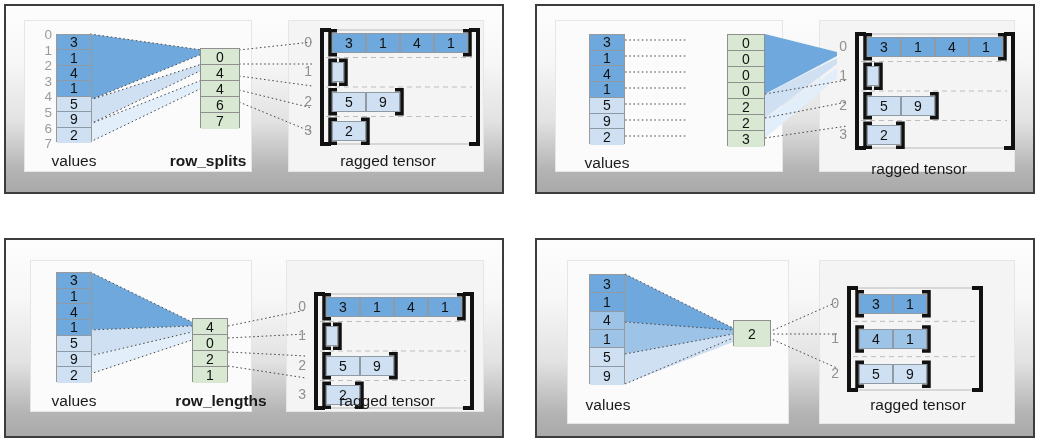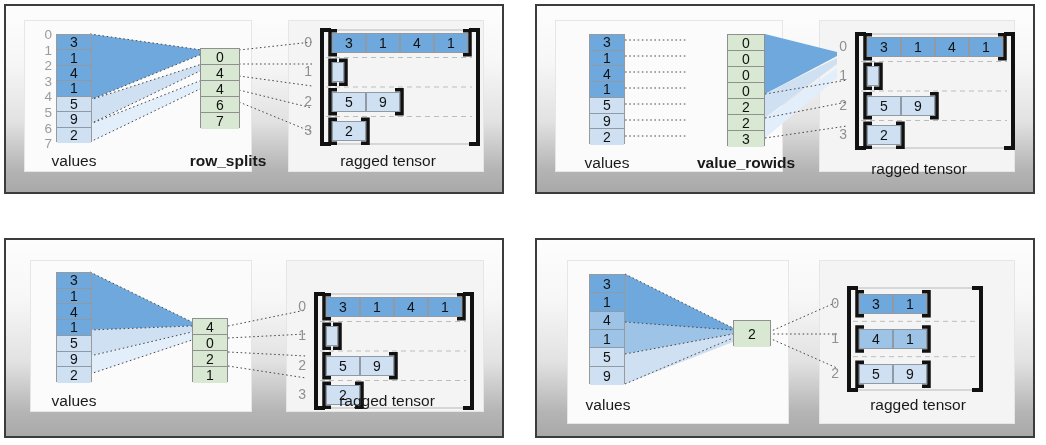--- a/index.html
+++ b/index.html
@@ -205,21 +205,21 @@
         <div class="rtlab" style="left: -12px; top: 36.25px;">1</div>
         <div class="rtcell" style="left: 22px; top: 34.25px; width: 12px; height: 20px; background: rgb(207, 224, 243);"></div>
         <div class="rtlab" style="left: -12px; top: 65.75px;">2</div>
         <div class="rtcell" style="left: 22px; top: 63.75px; width: 34px; height: 20px; background: rgb(207, 224, 243);">5</div>
         <div class="rtcell" style="left: 56px; top: 63.75px; width: 34px; height: 20px; background: rgb(207, 224, 243);">9</div>
         <div class="rtlab" style="left: -12px; top: 95.25px;">3</div>
         <div class="rtcell" style="left: 22px; top: 93.25px; width: 34px; height: 20px; background: rgb(207, 224, 243);">2</div>
       </div>
 
     <div class="caption" style="left:20px; top:146px; width:96px;">values</div>
-    <div class="caption bold" style="left:150px; top:146px; width:144px;">row_splits</div>
+    <div class="caption bold" style="left:130px; top:146px; width:144px;">row_splits</div>
     <div class="caption" style="left:298px; top:146px; width:168px;">ragged tensor</div>
   </div>
 
   <div class="panel" id="panel-tr">
     <div class="card left" style="left:18px; top:14px; width:228px; height:152px;"></div>
     <div class="card right" style="left:282px; top:14px; width:196px; height:152px;"></div>
 
     <svg class="ov" width="500" height="190">
       <polygon points="228,28 228,88 300,50 300,46" fill="#6ea8dc"></polygon>
       <polygon points="228,88 228,112 300,58 300,52" fill="#cfe0f3"></polygon>
@@ -281,21 +281,20 @@
         <div class="rtlab" style="left: -12px; top: 36.25px;">1</div>
         <div class="rtcell" style="left: 22px; top: 34.25px; width: 12px; height: 20px; background: rgb(207, 224, 243);"></div>
         <div class="rtlab" style="left: -12px; top: 65.75px;">2</div>
         <div class="rtcell" style="left: 22px; top: 63.75px; width: 34px; height: 20px; background: rgb(207, 224, 243);">5</div>
         <div class="rtcell" style="left: 56px; top: 63.75px; width: 34px; height: 20px; background: rgb(207, 224, 243);">9</div>
         <div class="rtlab" style="left: -12px; top: 95.25px;">3</div>
         <div class="rtcell" style="left: 22px; top: 93.25px; width: 34px; height: 20px; background: rgb(207, 224, 243);">2</div>
       </div>
 
     <div class="caption" style="left:22px; top:148px; width:96px;">values</div>
-    <div class="caption bold" style="left:128px; top:148px; width:162px;">value_rowids</div>
     <div class="caption" style="left:298px; top:154px; width:168px;">ragged tensor</div>
   </div>
 
   <div class="panel" id="panel-bl">
     <div class="card left" style="left:24px; top:20px; width:222px; height:152px;"></div>
     <div class="card right" style="left:280px; top:20px; width:198px; height:152px;"></div>
 
     <svg class="ov" width="500" height="200">
       <polygon points="84,32 84,90 186,86 186,82" fill="#6ea8dc"></polygon>
       <polygon points="84,90 84,116 186,92 186,86" fill="#cfe0f3"></polygon>
@@ -352,20 +351,21 @@
         <div class="rtlab" style="left: -12px; top: 36.25px;">1</div>
         <div class="rtcell" style="left: 22px; top: 34.25px; width: 12px; height: 20px; background: rgb(207, 224, 243);"></div>
         <div class="rtlab" style="left: -12px; top: 65.75px;">2</div>
         <div class="rtcell" style="left: 22px; top: 63.75px; width: 34px; height: 20px; background: rgb(207, 224, 243);">5</div>
         <div class="rtcell" style="left: 56px; top: 63.75px; width: 34px; height: 20px; background: rgb(207, 224, 243);">9</div>
         <div class="rtlab" style="left: -12px; top: 95.25px;">3</div>
         <div class="rtcell" style="left: 22px; top: 93.25px; width: 34px; height: 20px; background: rgb(207, 224, 243);">2</div>
       </div>
 
     <div class="caption" style="left:20px; top:152px; width:96px;">values</div>
+    <div class="caption bold" style="left:140px; top:152px; width:150px;">row_lengths</div>
     <div class="caption" style="left:296px; top:152px; width:170px;">ragged tensor</div>
   </div>
 
   <div class="panel" id="panel-br">
     <div class="card left" style="left:30px; top:20px; width:222px; height:164px;"></div>
     <div class="card right" style="left:282px; top:20px; width:196px; height:164px;"></div>
 
     <svg class="ov" width="500" height="200">
       <polygon points="88,34 88,82 196,92 196,88" fill="#6ea8dc"></polygon>
       <polygon points="88,82 88,114 196,96 196,90" fill="#9dc3e6"></polygon>

